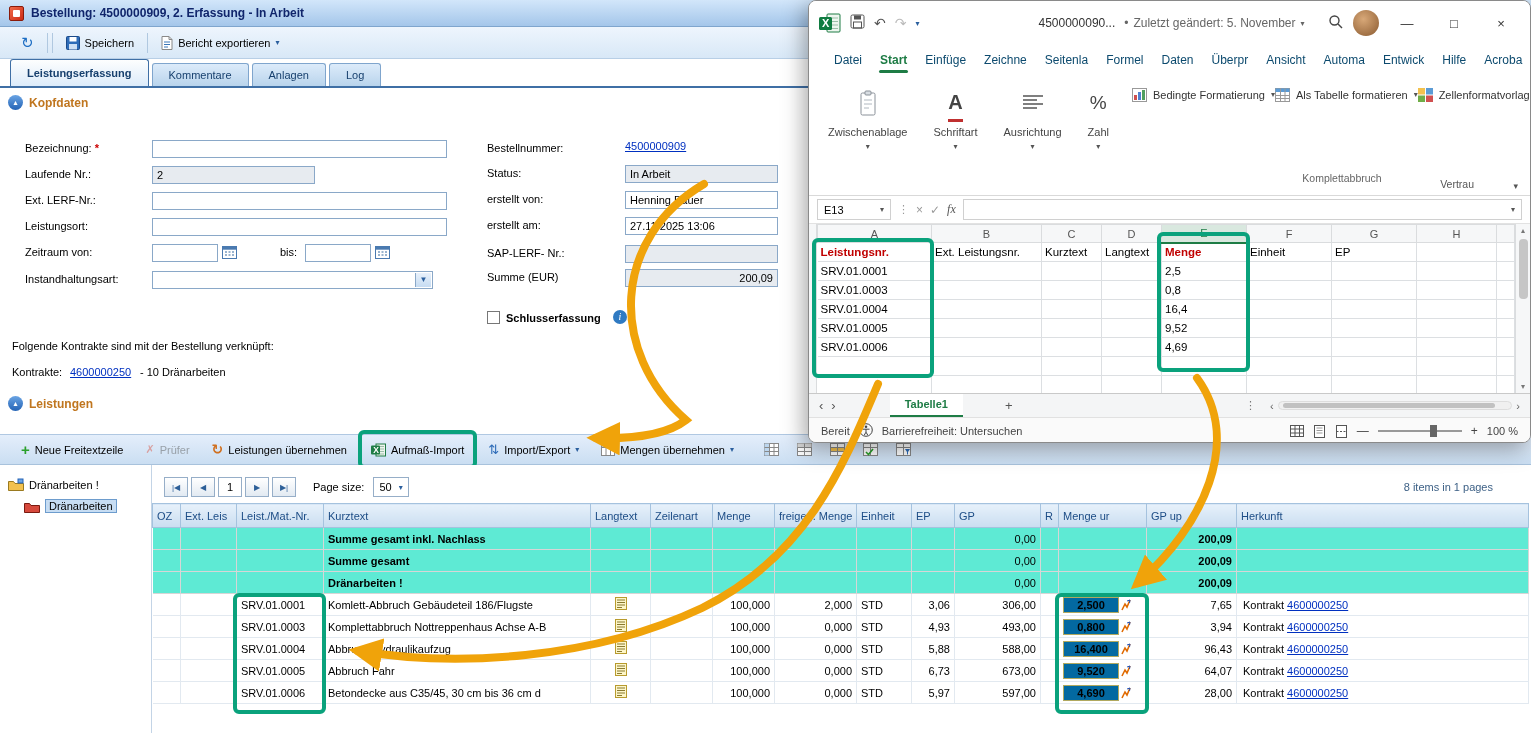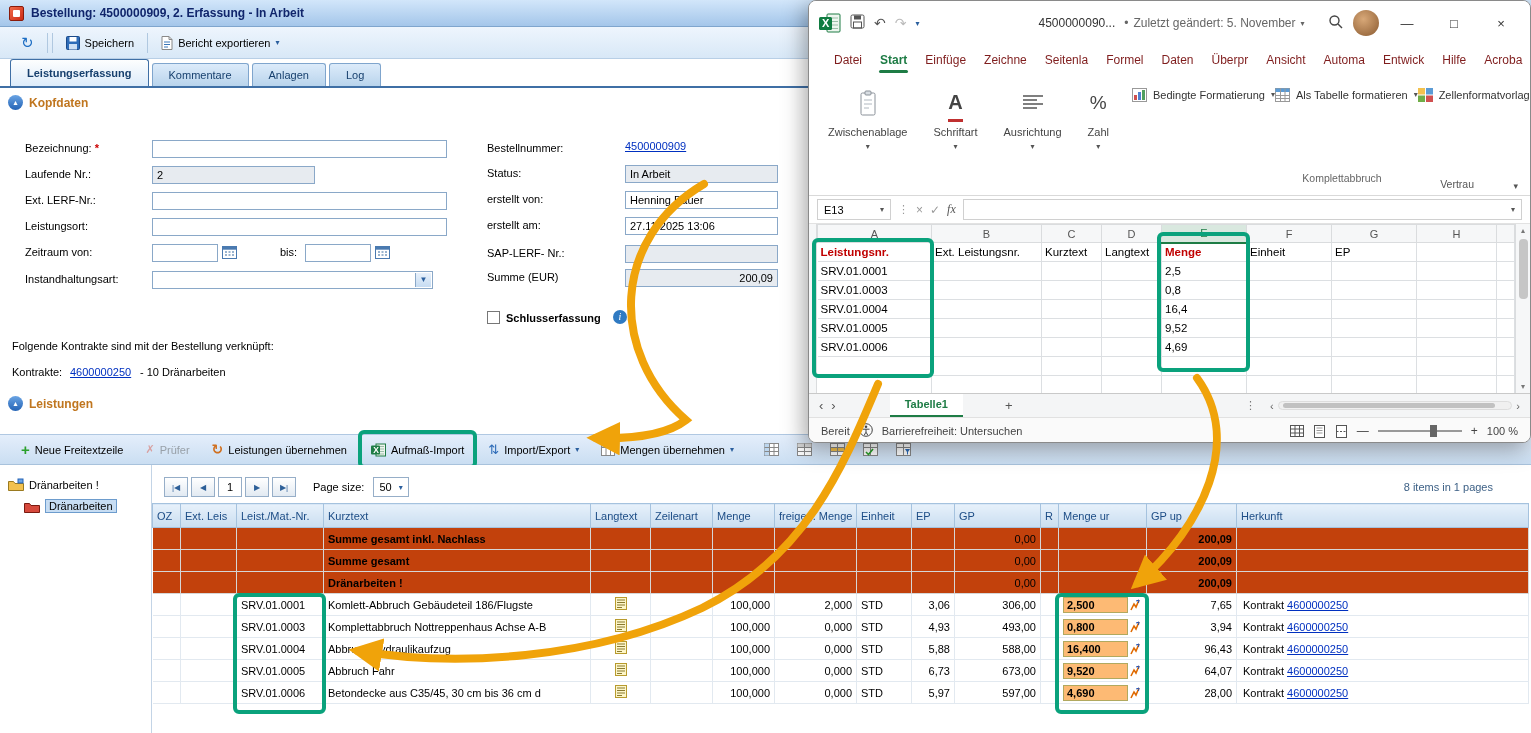--- a/index.html
+++ b/index.html
@@ -55,40 +55,40 @@
 .pgbar{display:flex;align-items:center;gap:3px;padding:6px 10px 0 12px;background:#fff}
 .pbtn{width:24px;height:20px;border:1px solid #96aec8;background:linear-gradient(#fff,#e2eaf2);font-size:8px;color:#2c5f98}
 .pcur{width:24px;height:20px;border:1px solid #96aec8;background:#fff;text-align:center;line-height:18px;display:inline-block}
 .psel{border:1px solid #96aec8;height:20px;padding:0 5px;display:flex;align-items:center;gap:7px;background:#fff;margin-left:6px;cursor:pointer}
 .iteminfo{margin-left:auto;color:#3e6186;padding-right:28px}
 
 
 .ltable{border-collapse:collapse;table-layout:fixed;width:100%;font-size:11px}
 .ltable th{height:24px;background:linear-gradient(#e7f1fb,#c9ddf0);border:1px solid #a5c2de;color:#1d4d86;font-weight:normal;text-align:left;padding:0 4px;overflow:hidden;white-space:nowrap}
 .ltable td{height:22px;border-right:1px solid #e2e9f0;border-bottom:1px solid #e2e9f0;padding:0 4px;overflow:hidden;white-space:nowrap;background:#fff}
-.sum-row td{background:#c2410c;border-color:#d6d6d6}
+.sum-row td{background:#5eead4;border-color:#d6d6d6}
 .b{font-weight:bold}
 .num{text-align:right}
 .c-lang{text-align:center}
 .c-mur{padding:0 2px}
-.yellow{display:inline-block;width:65px;height:16px;background:#fdba74;border:1px solid #b1a95f;text-align:left;padding:0 3px;font-weight:bold;vertical-align:middle;line-height:14px}
+.yellow{display:inline-block;width:56px;height:16px;background:#0369a1;border:1px solid #b1a95f;text-align:center;padding:0 3px;font-weight:bold;vertical-align:middle;line-height:14px}
 .measure-ic{vertical-align:middle;margin-left:2px}
 
 
 .xl{left:808px;top:0;width:723px;height:443px;background:#fff;border:1px solid #8a8a8a;border-radius:8px;box-shadow:-4px 6px 22px rgba(0,0,0,.35);overflow:hidden;z-index:20}
 .xl-tb{height:44px;display:flex;align-items:center;padding:0 10px;gap:9px;background:#fff}
 .xl-fn{font-size:12px;color:#333;margin-left:110px;white-space:nowrap}
 .xl-mod{font-size:12px;color:#666;display:flex;gap:5px;align-items:center;white-space:nowrap;cursor:pointer}
 .spring{flex:1}
 .xl-avatar{width:26px;height:26px;border-radius:50%;background:radial-gradient(circle at 40% 35%,#d8a878,#8a5a30);flex:0 0 auto;cursor:pointer}
 .wc{width:38px;height:30px;text-align:center;font-size:13px;color:#333}
 .qat{color:#555;font-size:14px;cursor:pointer}
 .qat.disd{color:#bbb}
 .xl-menu{height:29px;display:flex;align-items:center;padding:0 6px 0 16px}
-.xm{padding:0 9px;font-size:12px;color:#7f1d1d;cursor:pointer;position:relative;line-height:28px;white-space:nowrap}
+.xm{padding:0 9px;font-size:12px;color:#0c4a6e;cursor:pointer;position:relative;line-height:28px;white-space:nowrap}
 .xm.active{font-weight:bold;color:#1e7c45}
 .xm.active::after{content:"";position:absolute;left:8px;right:8px;bottom:1px;height:3px;background:#1e7c45;border-radius:2px}
 .xl-ribbon{position:relative;height:122px;border-bottom:1px solid #d9d9d9;display:flex;align-items:flex-start;padding:8px 4px 0 8px;background:#fff}
 .rgroup{display:flex;flex-direction:column;align-items:center;gap:4px;padding:2px 11px;font-size:11px;color:#444;cursor:pointer;white-space:nowrap}
 .ric{height:38px;display:flex;align-items:center}
 .rsep{width:1px;align-self:stretch;background:#e4e4e4;margin:2px 2px 14px 2px}
 .rstyles{display:flex;padding:0 8px;position:relative;height:104px}
 .rrow{display:flex;align-items:center;gap:6px;font-size:11px;color:#333;height:25px;cursor:pointer;white-space:nowrap}
 .rdd2{font-size:8px;color:#555}
 .rcap{position:absolute;bottom:2px;left:0;right:0;text-align:center;color:#666;font-size:10.5px}

